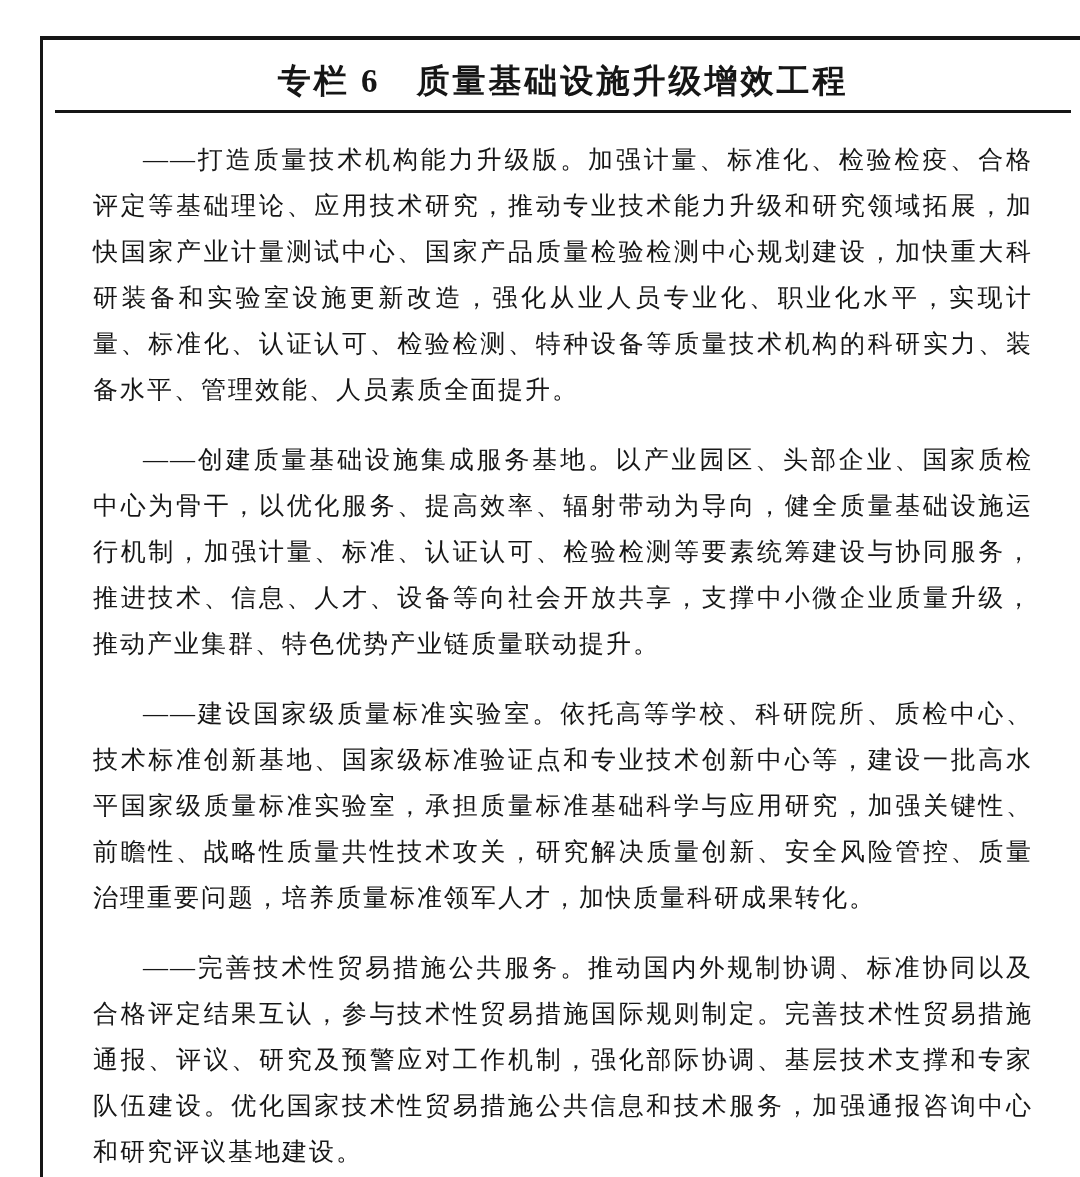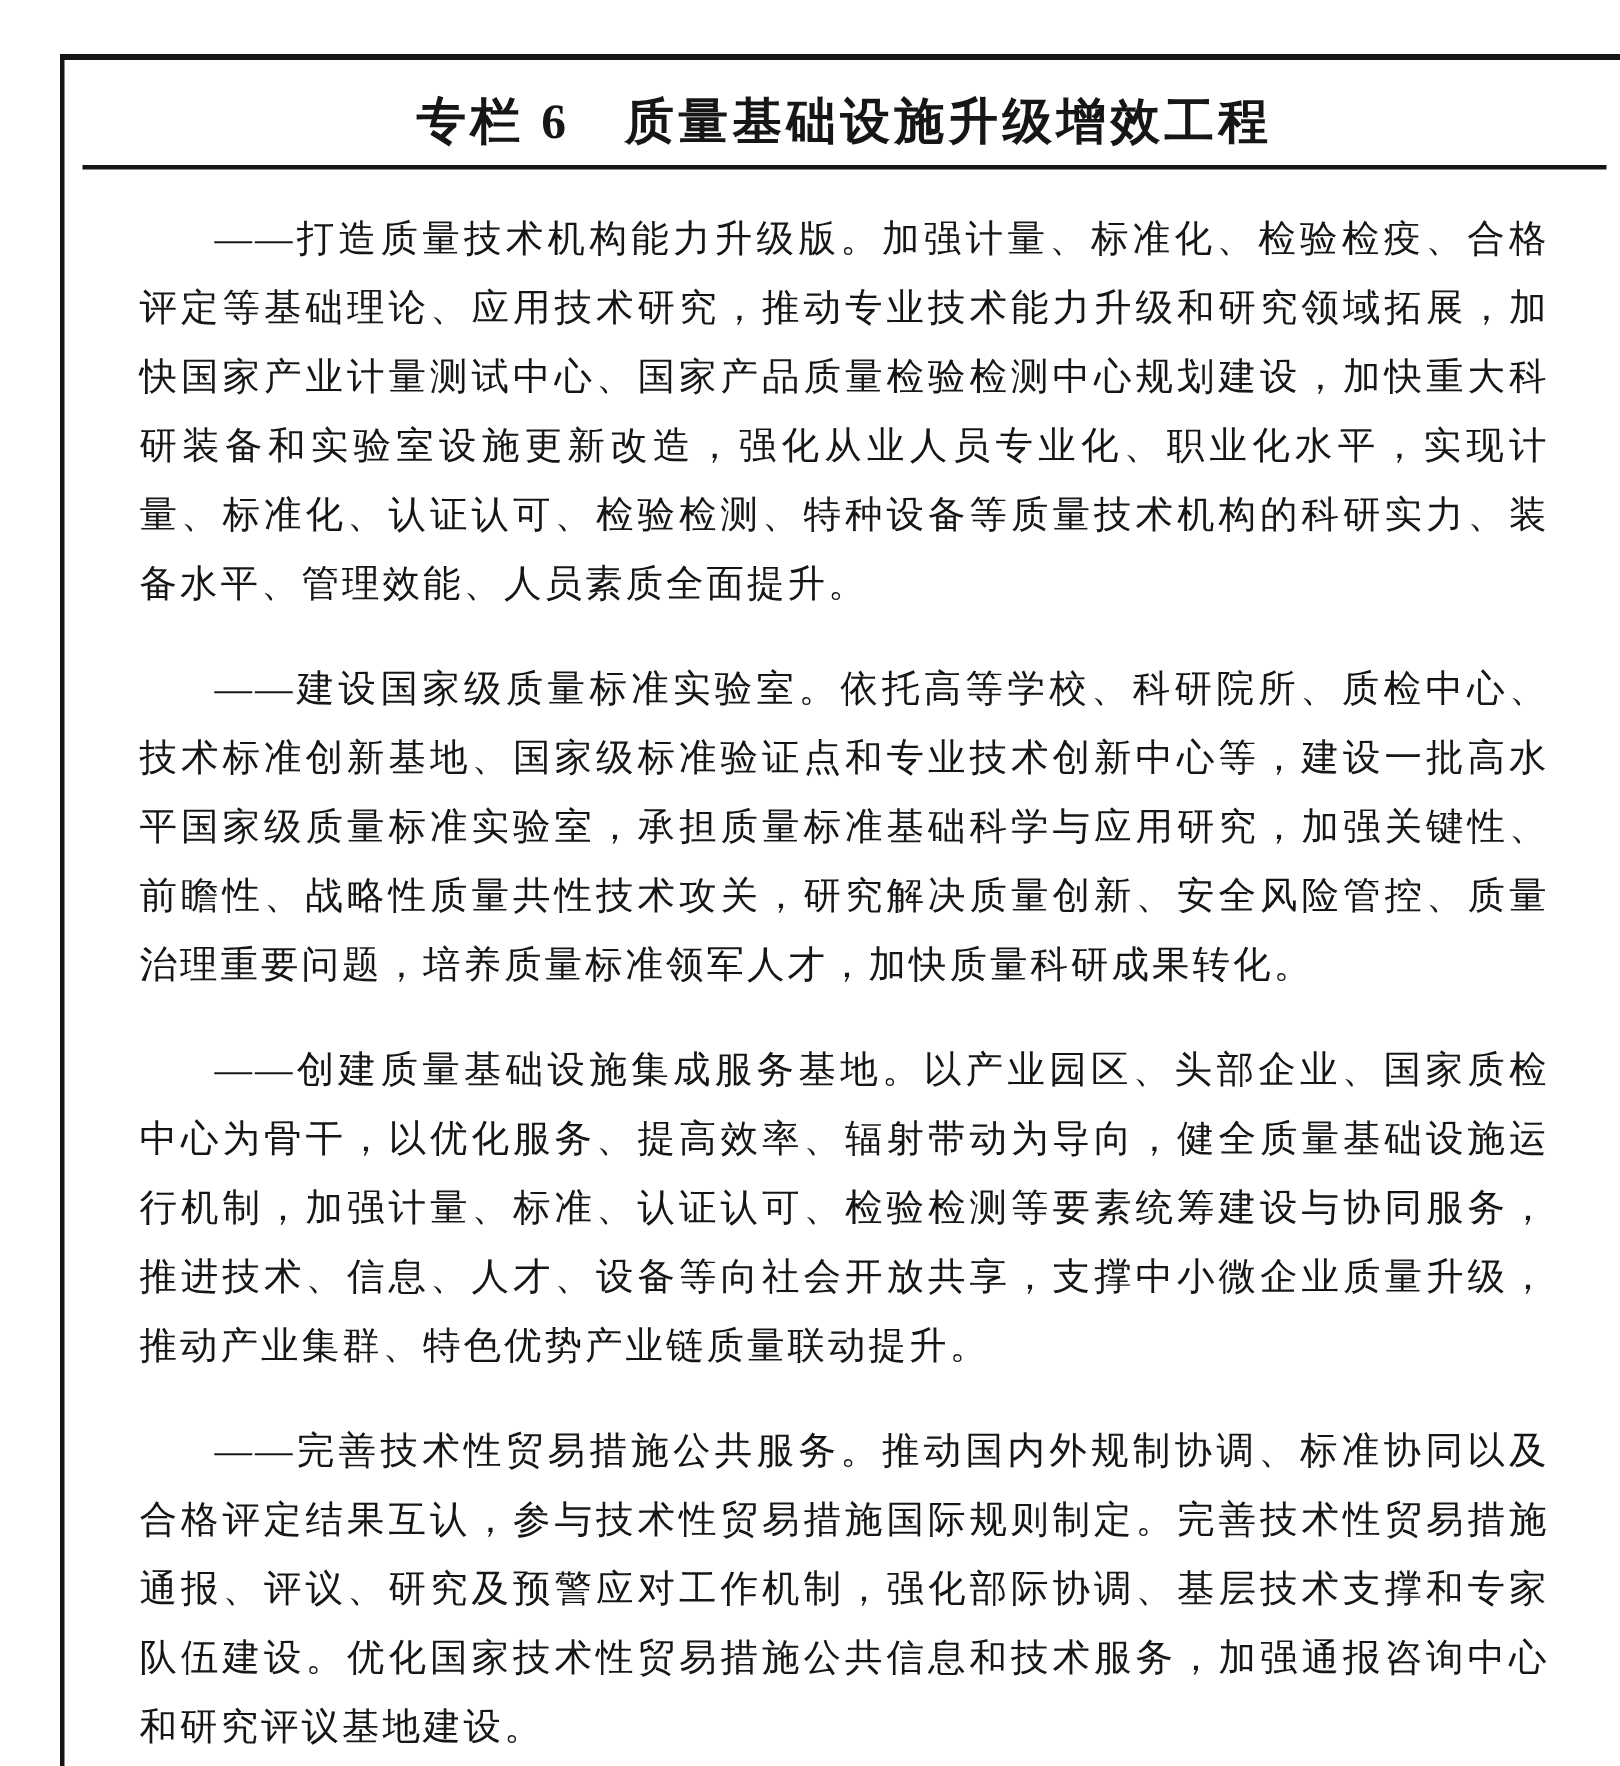--- a/index.html
+++ b/index.html
@@ -57,18 +57,18 @@
 </head>
 <body>
 
 <div class="scan-page">
   <div class="box">
     <div class="title-band">
       <h1 class="title">专栏 6　质量基础设施升级增效工程</h1>
     </div>
     <div class="box-body">
       <p>——打造质量技术机构能力升级版。加强计量、标准化、检验检疫、合格评定等基础理论、应用技术研究，推动专业技术能力升级和研究领域拓展，加快国家产业计量测试中心、国家产品质量检验检测中心规划建设，加快重大科研装备和实验室设施更新改造，强化从业人员专业化、职业化水平，实现计量、标准化、认证认可、检验检测、特种设备等质量技术机构的科研实力、装备水平、管理效能、人员素质全面提升。</p>
+      <p>——创建质量基础设施集成服务基地。以产业园区、头部企业、国家质检中心为骨干，以优化服务、提高效率、辐射带动为导向，健全质量基础设施运行机制，加强计量、标准、认证认可、检验检测等要素统筹建设与协同服务，推进技术、信息、人才、设备等向社会开放共享，支撑中小微企业质量升级，推动产业集群、特色优势产业链质量联动提升。</p>
       <p>——建设国家级质量标准实验室。依托高等学校、科研院所、质检中心、技术标准创新基地、国家级标准验证点和专业技术创新中心等，建设一批高水平国家级质量标准实验室，承担质量标准基础科学与应用研究，加强关键性、前瞻性、战略性质量共性技术攻关，研究解决质量创新、安全风险管控、质量治理重要问题，培养质量标准领军人才，加快质量科研成果转化。</p>
-      <p>——创建质量基础设施集成服务基地。以产业园区、头部企业、国家质检中心为骨干，以优化服务、提高效率、辐射带动为导向，健全质量基础设施运行机制，加强计量、标准、认证认可、检验检测等要素统筹建设与协同服务，推进技术、信息、人才、设备等向社会开放共享，支撑中小微企业质量升级，推动产业集群、特色优势产业链质量联动提升。</p>
       <p>——完善技术性贸易措施公共服务。推动国内外规制协调、标准协同以及合格评定结果互认，参与技术性贸易措施国际规则制定。完善技术性贸易措施通报、评议、研究及预警应对工作机制，强化部际协调、基层技术支撑和专家队伍建设。优化国家技术性贸易措施公共信息和技术服务，加强通报咨询中心和研究评议基地建设。</p>
     </div>
   </div>
 </div>
 
 </body></html>

